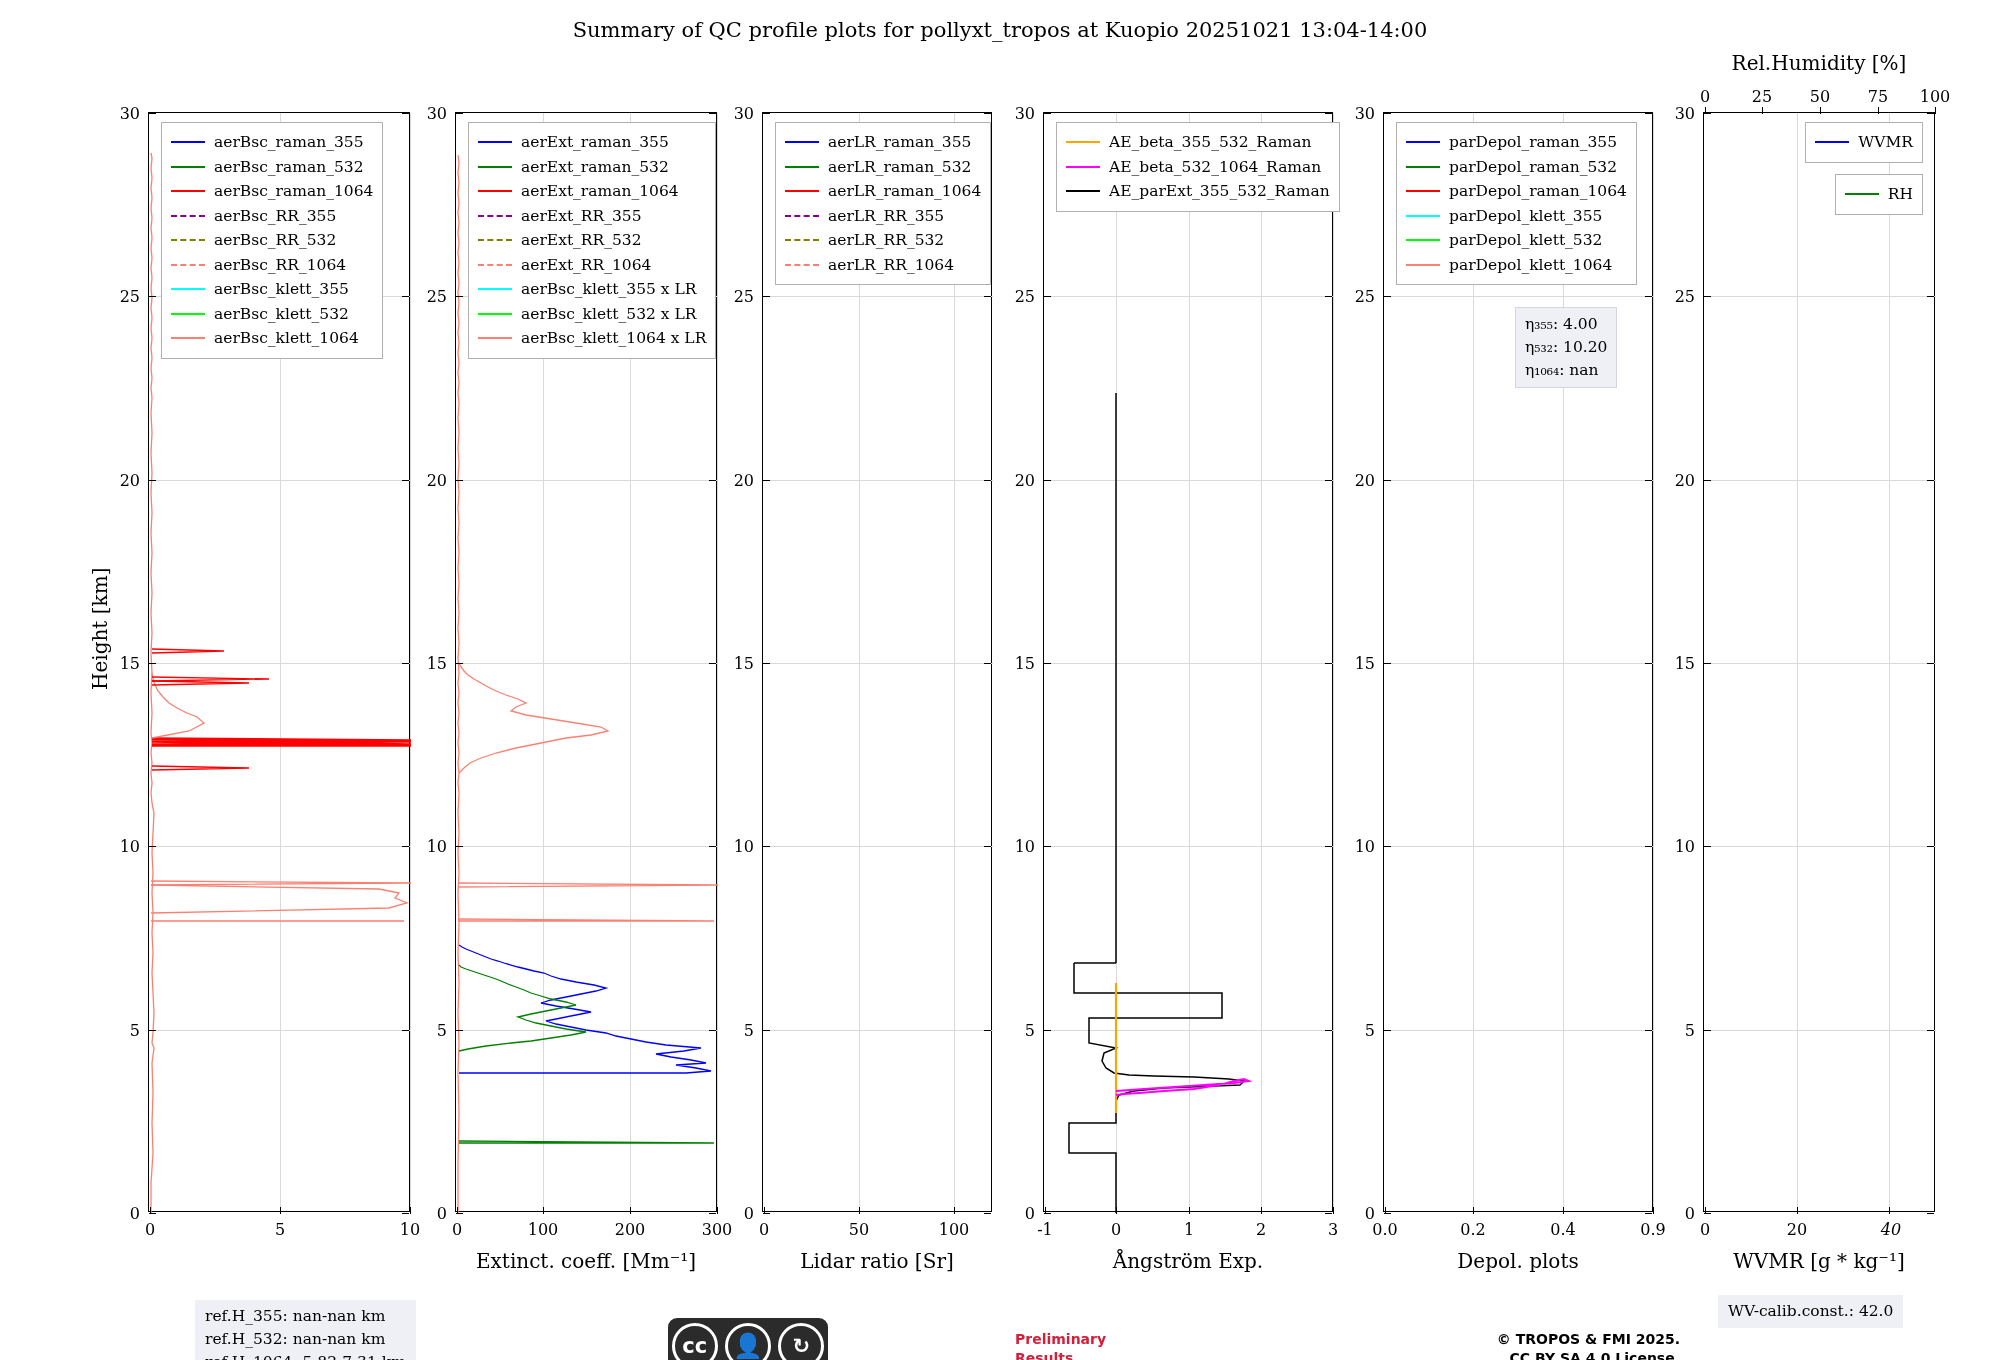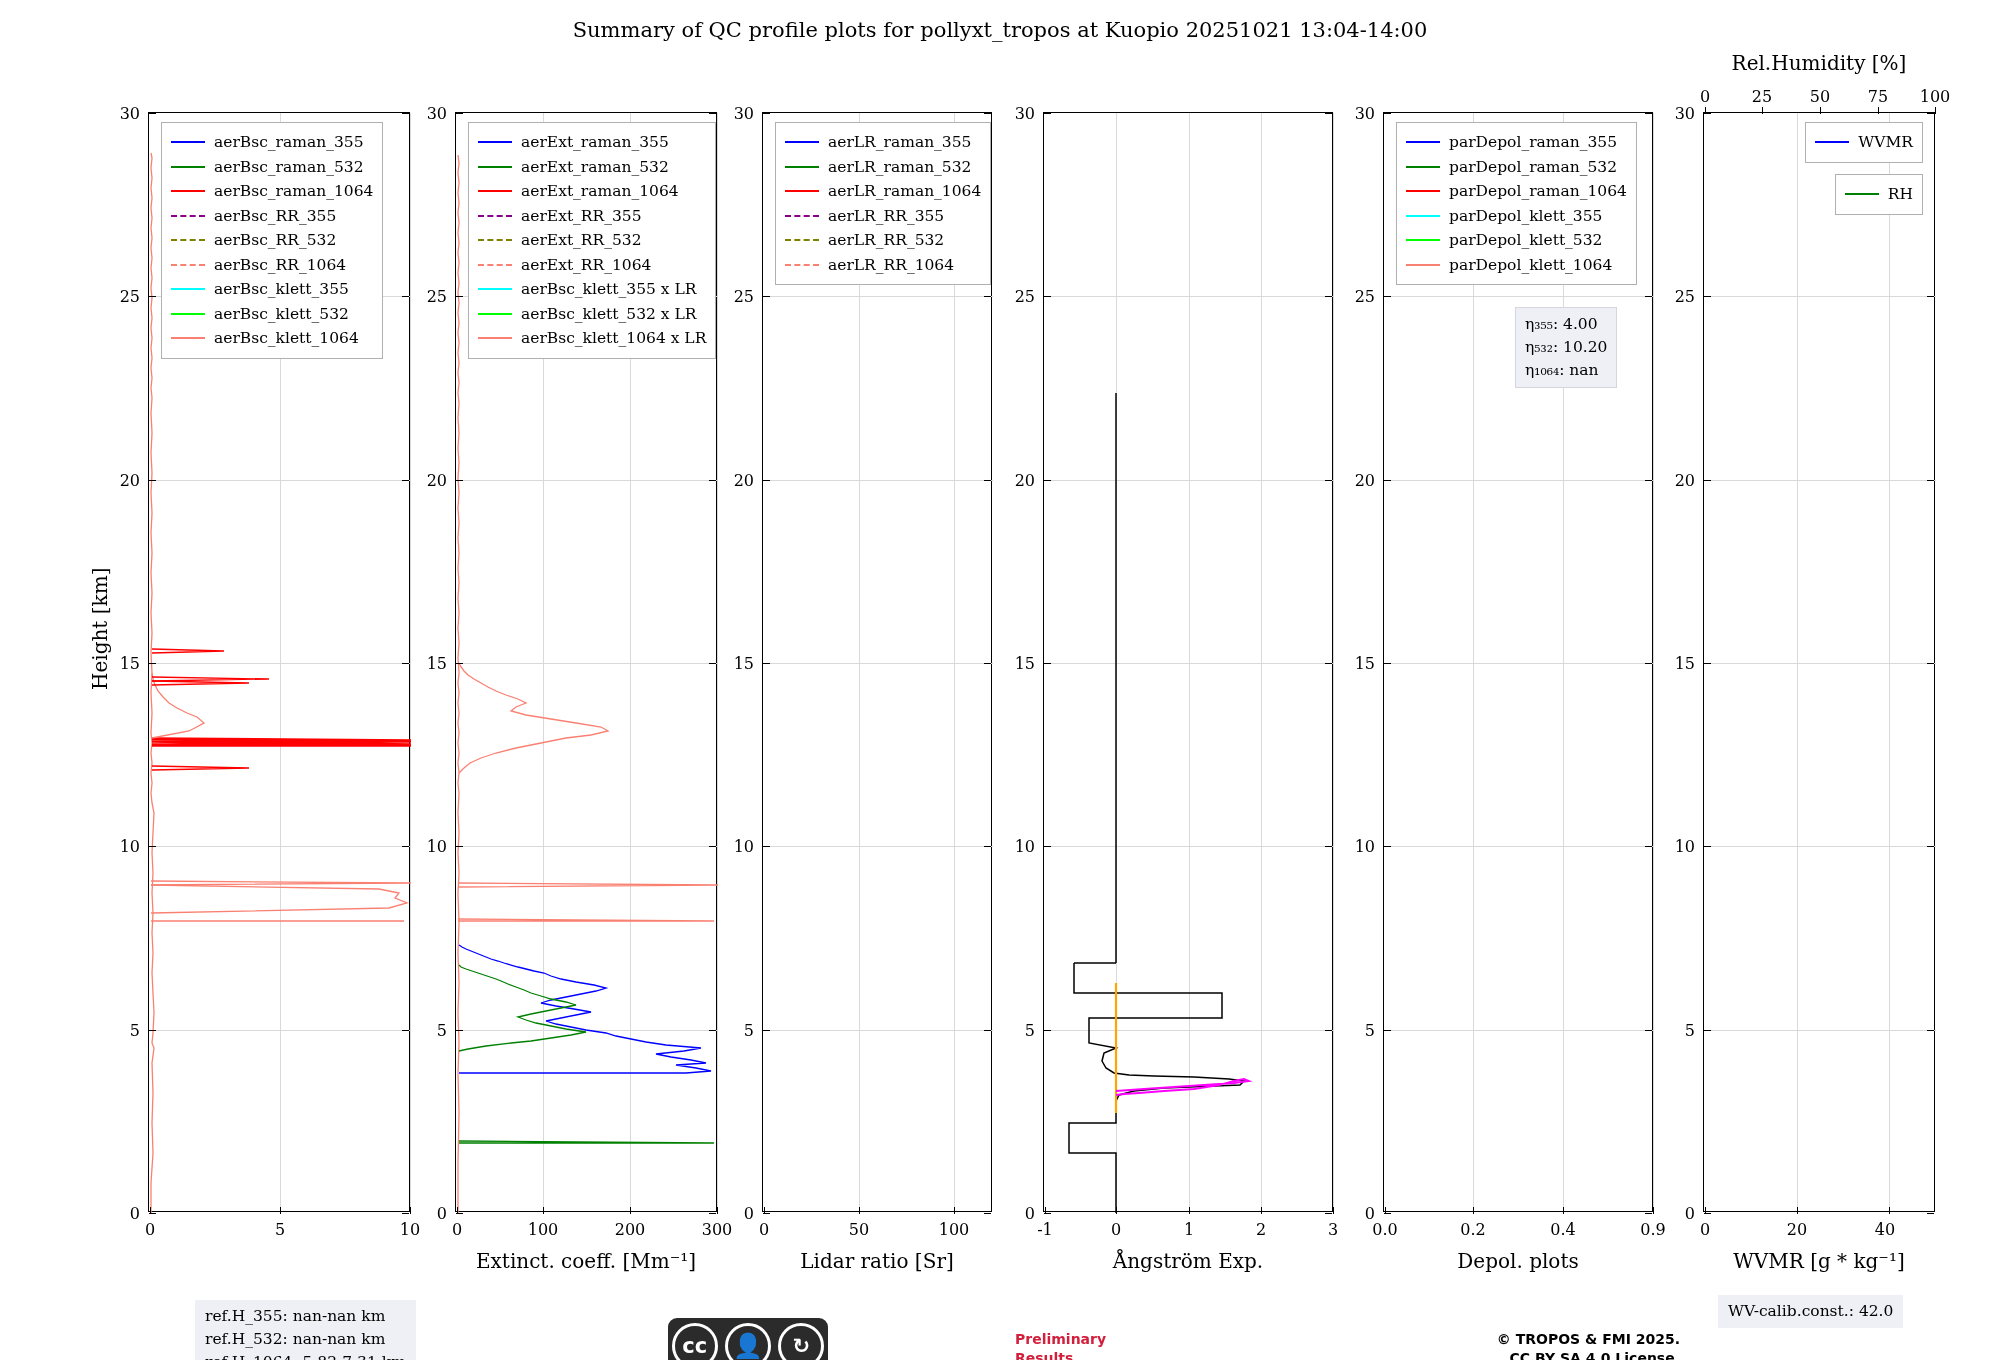--- a/index.html
+++ b/index.html
@@ -343,20 +343,34 @@
       <div class="tick-lab-x" style="left:1px;">-1</div>
     <div class="tickmark-x" style="left:72px;top:1094px;"></div>
       <div class="tick-lab-x" style="left:72px;">0</div>
     <div class="tickmark-x" style="left:145px;top:1094px;"></div>
       <div class="tick-lab-x" style="left:145px;">1</div>
     <div class="tickmark-x" style="left:217px;top:1094px;"></div>
       <div class="tick-lab-x" style="left:217px;">2</div>
     <div class="tickmark-x" style="left:289px;top:1094px;"></div>
       <div class="tick-lab-x" style="left:289px;">3</div>
     <div class="xlabel">Ångström Exp.</div>
+  </div>
+  <div class="legend" style="left:13px;top:10px;">
+    <div class="legrow">
+        <span class="legline" style="border-top-style:solid;border-top-color:#ffa500;"></span>
+        <span>AE_beta_355_532_Raman</span>
+      </div>
+    <div class="legrow">
+        <span class="legline" style="border-top-style:solid;border-top-color:#ff00ff;"></span>
+        <span>AE_beta_532_1064_Raman</span>
+      </div>
+    <div class="legrow">
+        <span class="legline" style="border-top-style:solid;border-top-color:#000000;"></span>
+        <span>AE_parExt_355_532_Raman</span>
+      </div>
   </div>
 </div>
 
 <div class="panel" style="left:1383px;width:270px;">
   <div class="plotbox" style="width:270px;height:1100px;">
     <div class="grid-h" style="top:183.3px;width:270px;"></div>
     <div class="grid-h" style="top:366.7px;width:270px;"></div>
     <div class="grid-h" style="top:550px;width:270px;"></div>
     <div class="grid-h" style="top:733.3px;width:270px;"></div>
     <div class="grid-h" style="top:916.7px;width:270px;"></div>
@@ -455,21 +469,21 @@
     <div class="tickmark-yr" style="right:0;top:733.3px;"></div>
     <div class="tickmark-yr" style="right:0;top:550px;"></div>
     <div class="tickmark-yr" style="right:0;top:366.7px;"></div>
     <div class="tickmark-yr" style="right:0;top:183.3px;"></div>
     <div class="tickmark-yr" style="right:0;top:0;"></div>
     <div class="tickmark-x" style="left:1px;top:1094px;"></div>
       <div class="tick-lab-x" style="left:1px;">0</div>
     <div class="tickmark-x" style="left:93px;top:1094px;"></div>
       <div class="tick-lab-x" style="left:93px;">20</div>
     <div class="tickmark-x" style="left:185px;top:1094px;"></div>
-      <div class="tick-lab-x" style="left:181px;">40</div>
+      <div class="tick-lab-x" style="left:187px;font-style:italic;">40</div>
 
     <div class="tickmark-x" style="left:1px;top:-6px;"></div>
       <div class="tick-lab-xt" style="left:1px;">0</div>
     <div class="tickmark-x" style="left:58px;top:-6px;"></div>
       <div class="tick-lab-xt" style="left:58px;">25</div>
     <div class="tickmark-x" style="left:116px;top:-6px;"></div>
       <div class="tick-lab-xt" style="left:116px;">50</div>
     <div class="tickmark-x" style="left:174px;top:-6px;"></div>
       <div class="tick-lab-xt" style="left:174px;">75</div>
     <div class="tickmark-x" style="left:231px;top:-6px;"></div>

